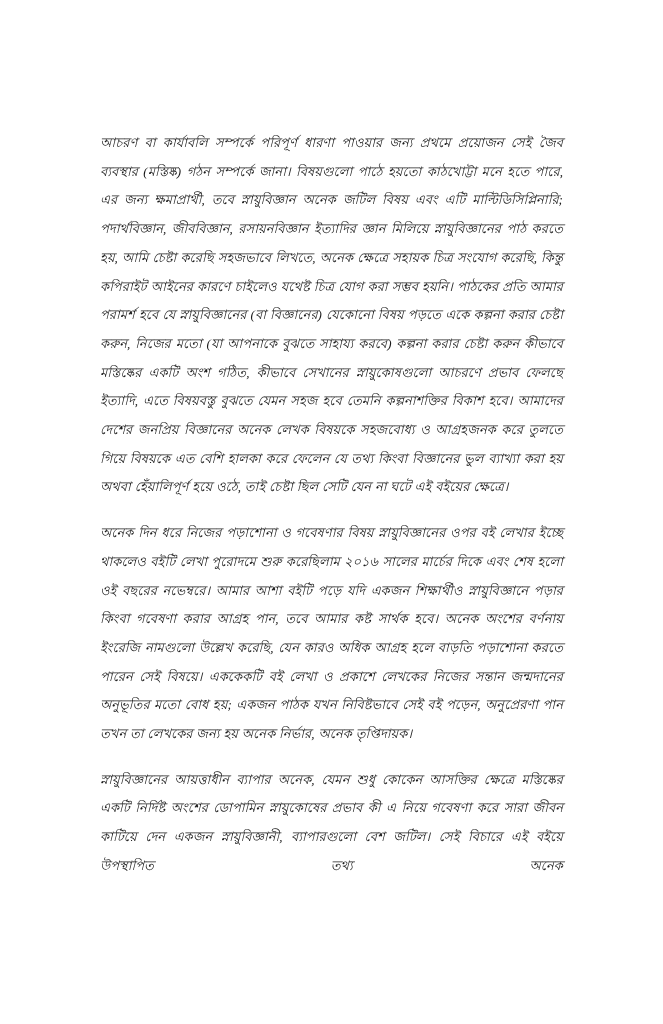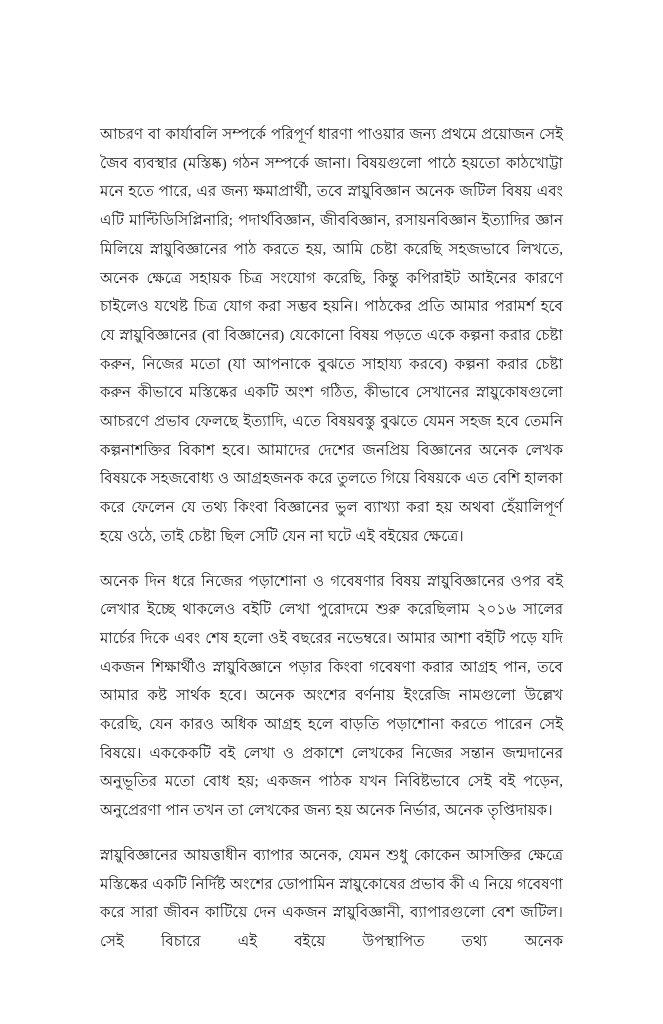--- a/index.html
+++ b/index.html
@@ -23,30 +23,31 @@
     height: 1024px;
     background: #ffffff;
     padding: 112px 100px 0 100px; 
   }
 
   .body-text {
     width: 463px;
   }
 
   .para {
-    margin: 8px 0 16px 0;
+    margin: 17px 0 16px 0;
     text-align: justify;
     text-justify: inter-word;
     color: #1b1b1b;
-    font-size: 15px;
+    font-size: 13px;
     line-height: 28.7px;
     letter-spacing: 0.05px;
     word-spacing: 0.5px;
     font-weight: 400;
     hyphens: none;
+    font-style: italic;
   }
 
   .para:last-child {
     margin-bottom: 0;
   }
 
   
   .para.clipped {
     text-align: justify;
   }

